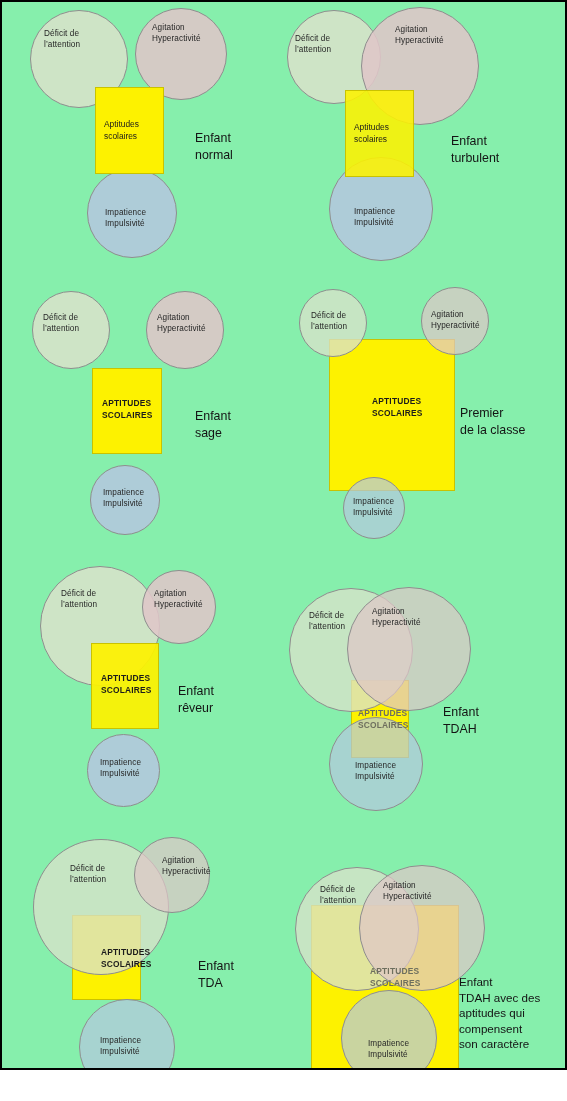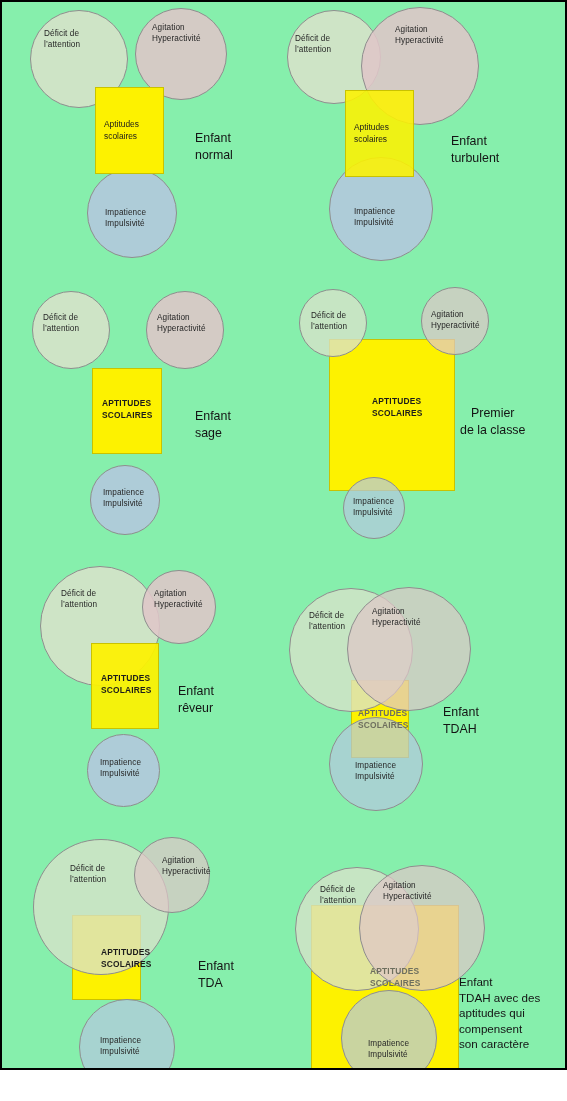--- a/index.html
+++ b/index.html
@@ -138,21 +138,21 @@
     <div class="circle c-pink over" style="left:136px;top:10px;width:68px;height:68px;"></div>
     <div class="circle c-blue over" style="left:58px;top:200px;width:62px;height:62px;"></div>
     <div class="lbl" style="left:26px;top:33px;">Déficit de
 l’attention</div>
     <div class="lbl" style="left:146px;top:32px;">Agitation
 Hyperactivité</div>
     <div class="lbl" style="left:68px;top:219px;">Impatience
 Impulsivité</div>
     <div class="rect-lbl caps" style="left:87px;top:118px;">APTITUDES
 SCOLAIRES</div>
-    <div class="caption" style="left:175px;top:128px;text-align:center;">Premier
+    <div class="caption" style="left:175px;top:128px;">Premier
 de la classe</div>
   </div>
 
   <div class="panel" style="left:0px;top:550px;">
     <div class="circle c-green" style="left:38px;top:14px;width:120px;height:120px;"></div>
     <div class="circle c-pink" style="left:140px;top:18px;width:74px;height:74px;"></div>
     <div class="circle c-blue" style="left:85px;top:182px;width:73px;height:73px;"></div>
     <div class="rect" style="left:89px;top:91px;width:68px;height:86px;background:rgba(253,242,0,0.93);"></div>
     <div class="lbl" style="left:59px;top:36px;">Déficit de
 l’attention</div>

